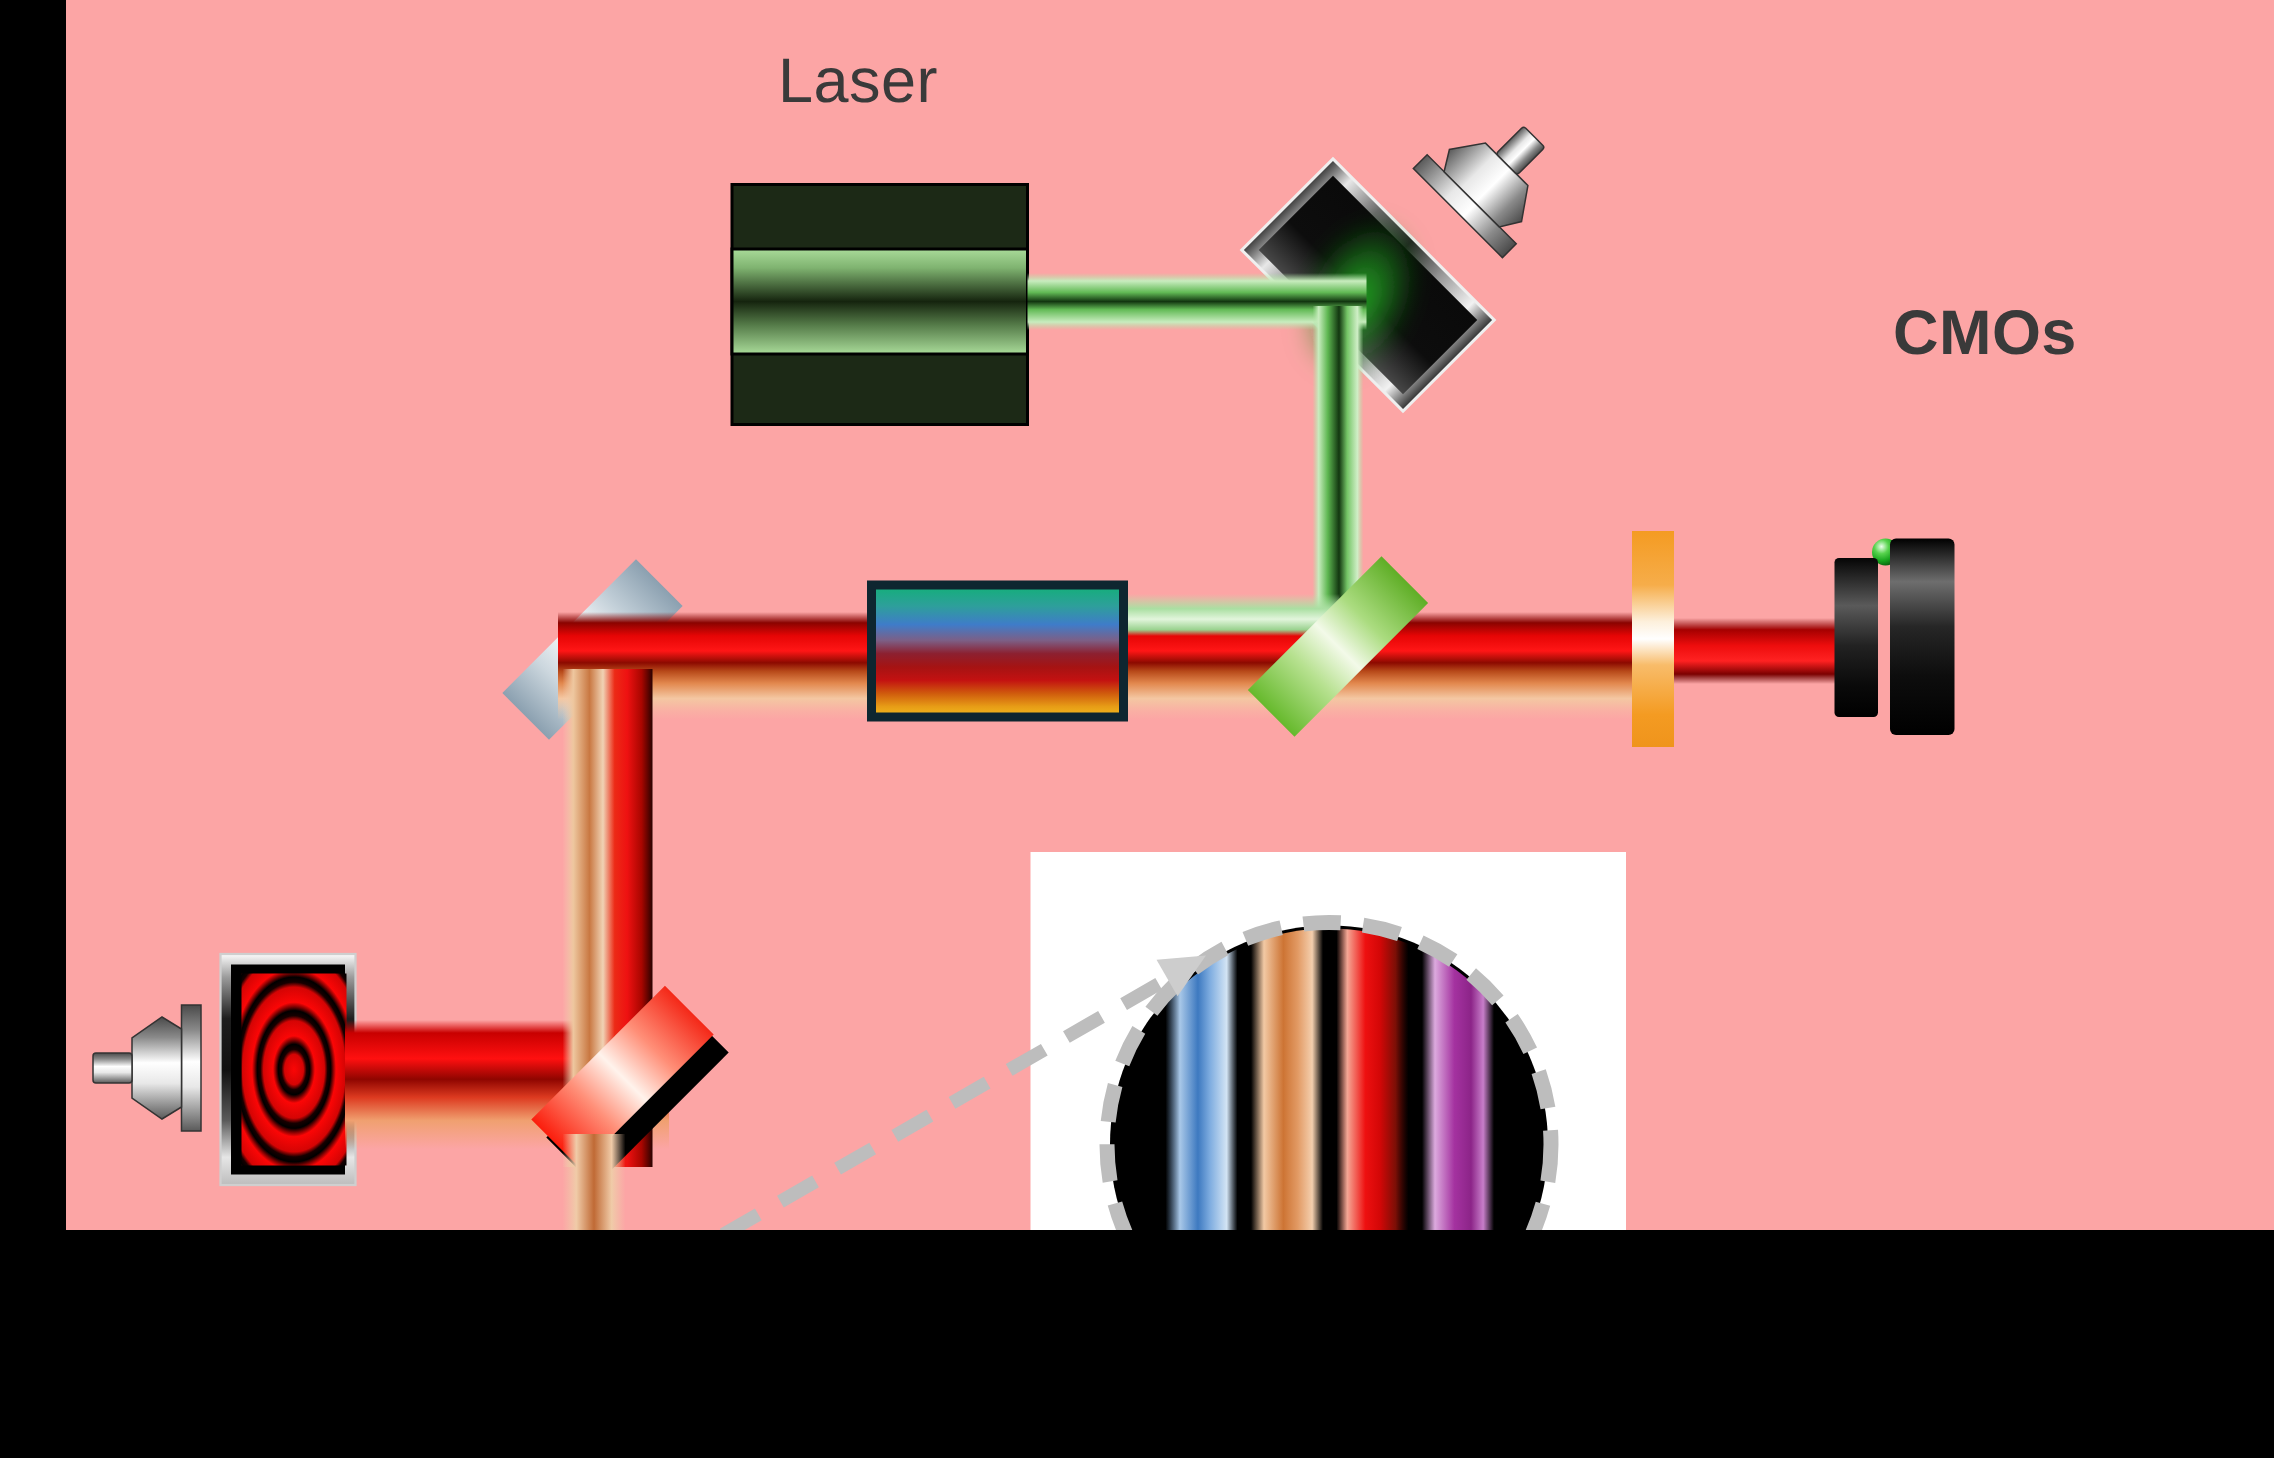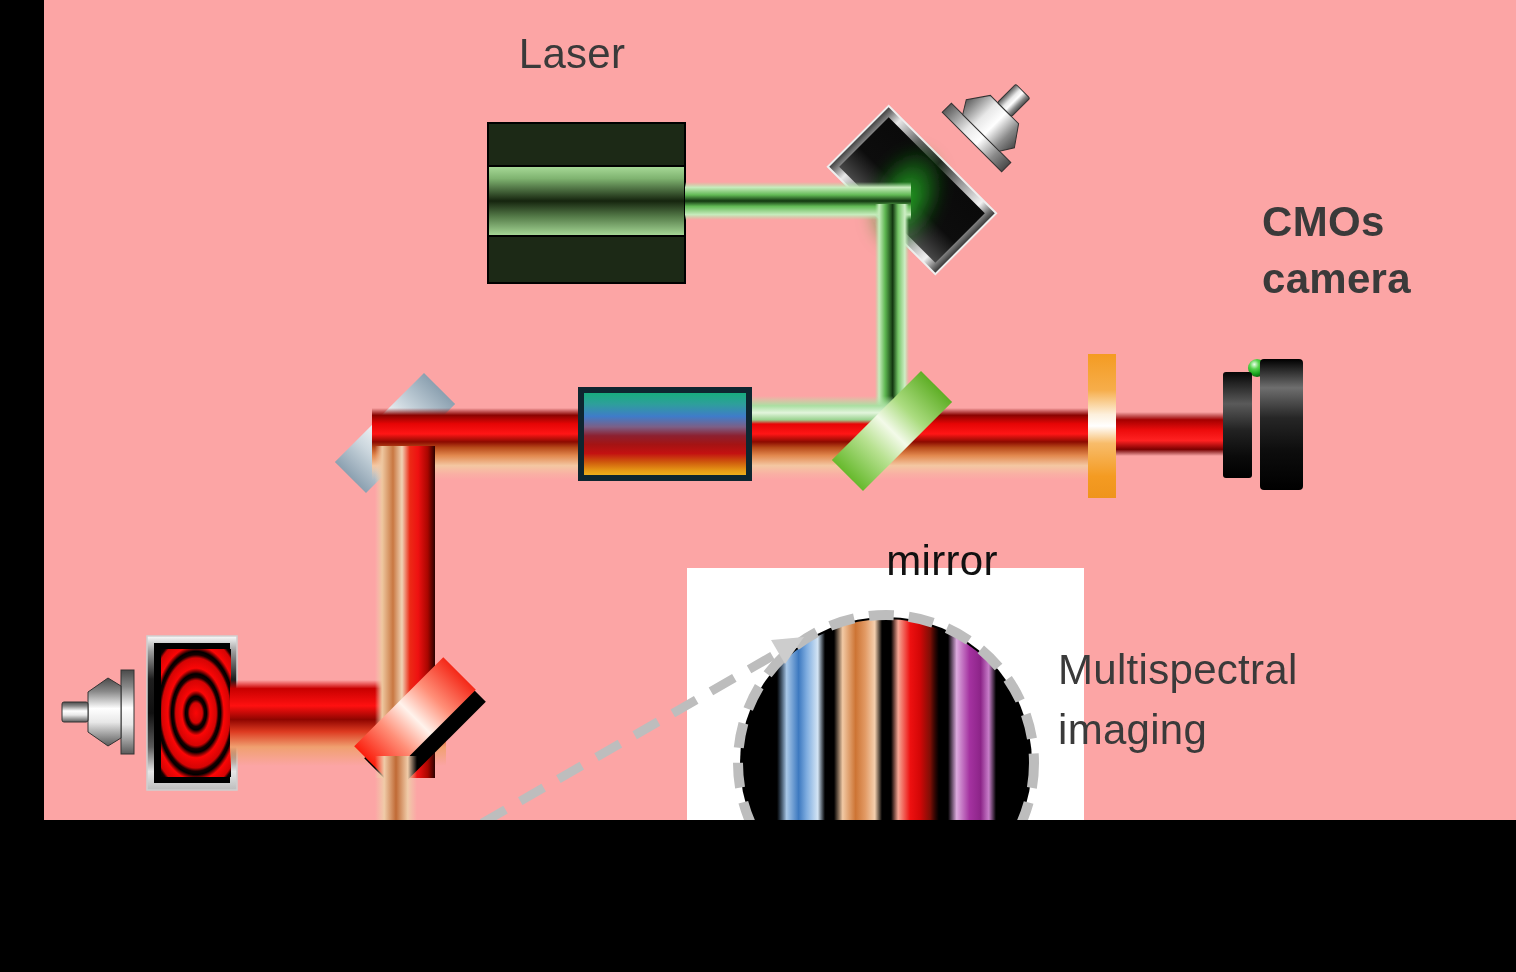--- a/index.html
+++ b/index.html
@@ -329,23 +329,17 @@
 
   <polygon points="0,0 -30,14 -30,-14" transform="translate(760,637) rotate(-30)" fill="#cdcdcd"></polygon>
   <polygon points="0,0 -30,14 -30,-14" transform="translate(838,909) rotate(-3)" fill="#cdcdcd"></polygon>
 </svg>
 
 <div class="lbl center" style="left:428px;top:26px;width:200px;">Laser</div>
 
 
 <div class="lbl" style="left:1218px;top:194px;font-weight:bold;">
   <div>CMOs</div>
-  <div>camera</div>
 </div>
 
-<div class="lbl center" id="lbl-mirror" style="left:838px;top:536px;width:120px;">mirror</div>
-
-<div class="lbl" style="left:1014px;top:640px;line-height:60px;">
-  <div>Multispectral</div>
-  <div>imaging</div>
+
+
 </div>
 
-</div>
-
 </body></html>

